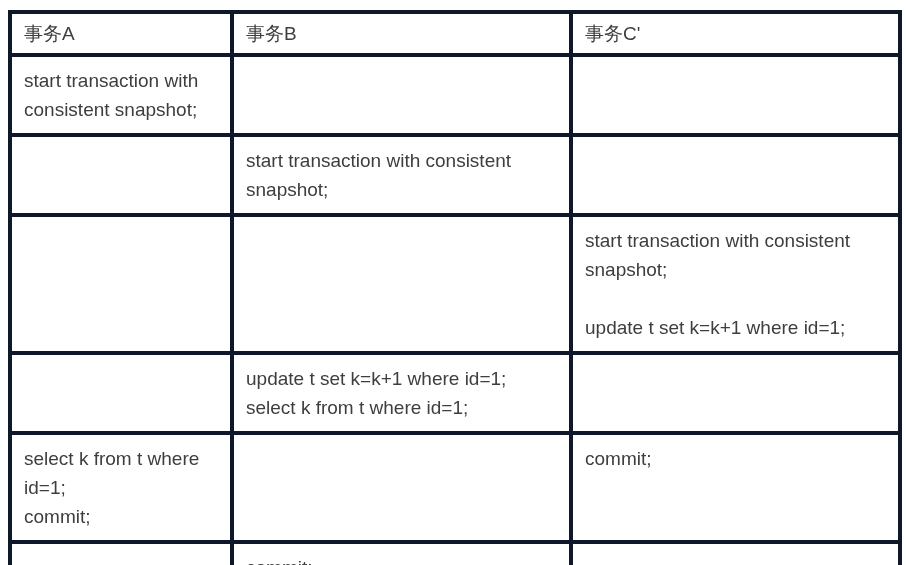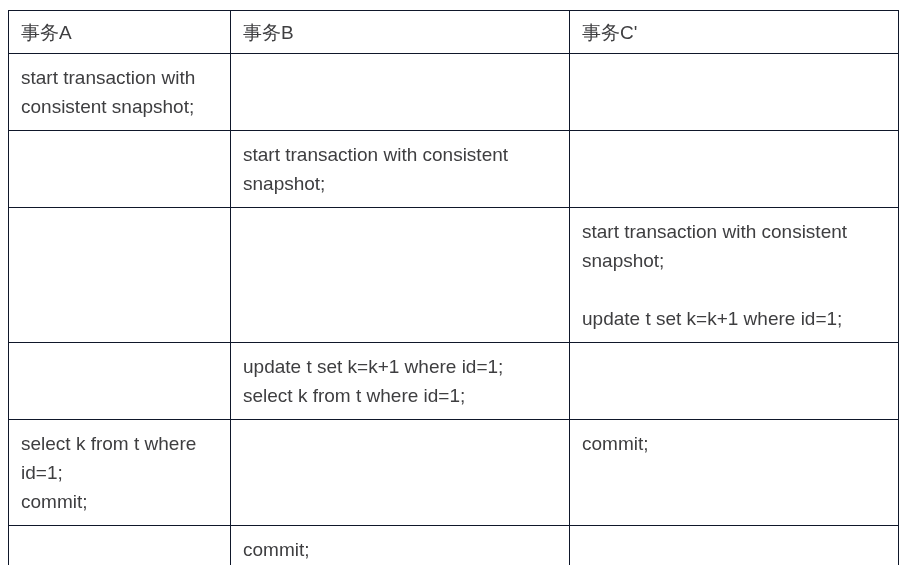--- a/index.html
+++ b/index.html
@@ -15,21 +15,21 @@
     left: 8px;
     top: 10px;
     width: 890px;
     border-collapse: collapse;
     table-layout: fixed;
   }
   .txn-table col.col-a { width: 222px; }
   .txn-table col.col-b { width: 339px; }
   .txn-table col.col-c { width: 329px; }
   .txn-table th, .txn-table td {
-    border: 1px solid #0f172a;
+    border: 4px solid #0f172a;
     color: #3e3e40;
     font-size: 19px;
     line-height: 29px;
     font-weight: 400;
     text-align: left;
     vertical-align: top;
     padding: 9px 12px;
     white-space: pre-wrap;
     word-wrap: break-word;
     overflow: hidden;

